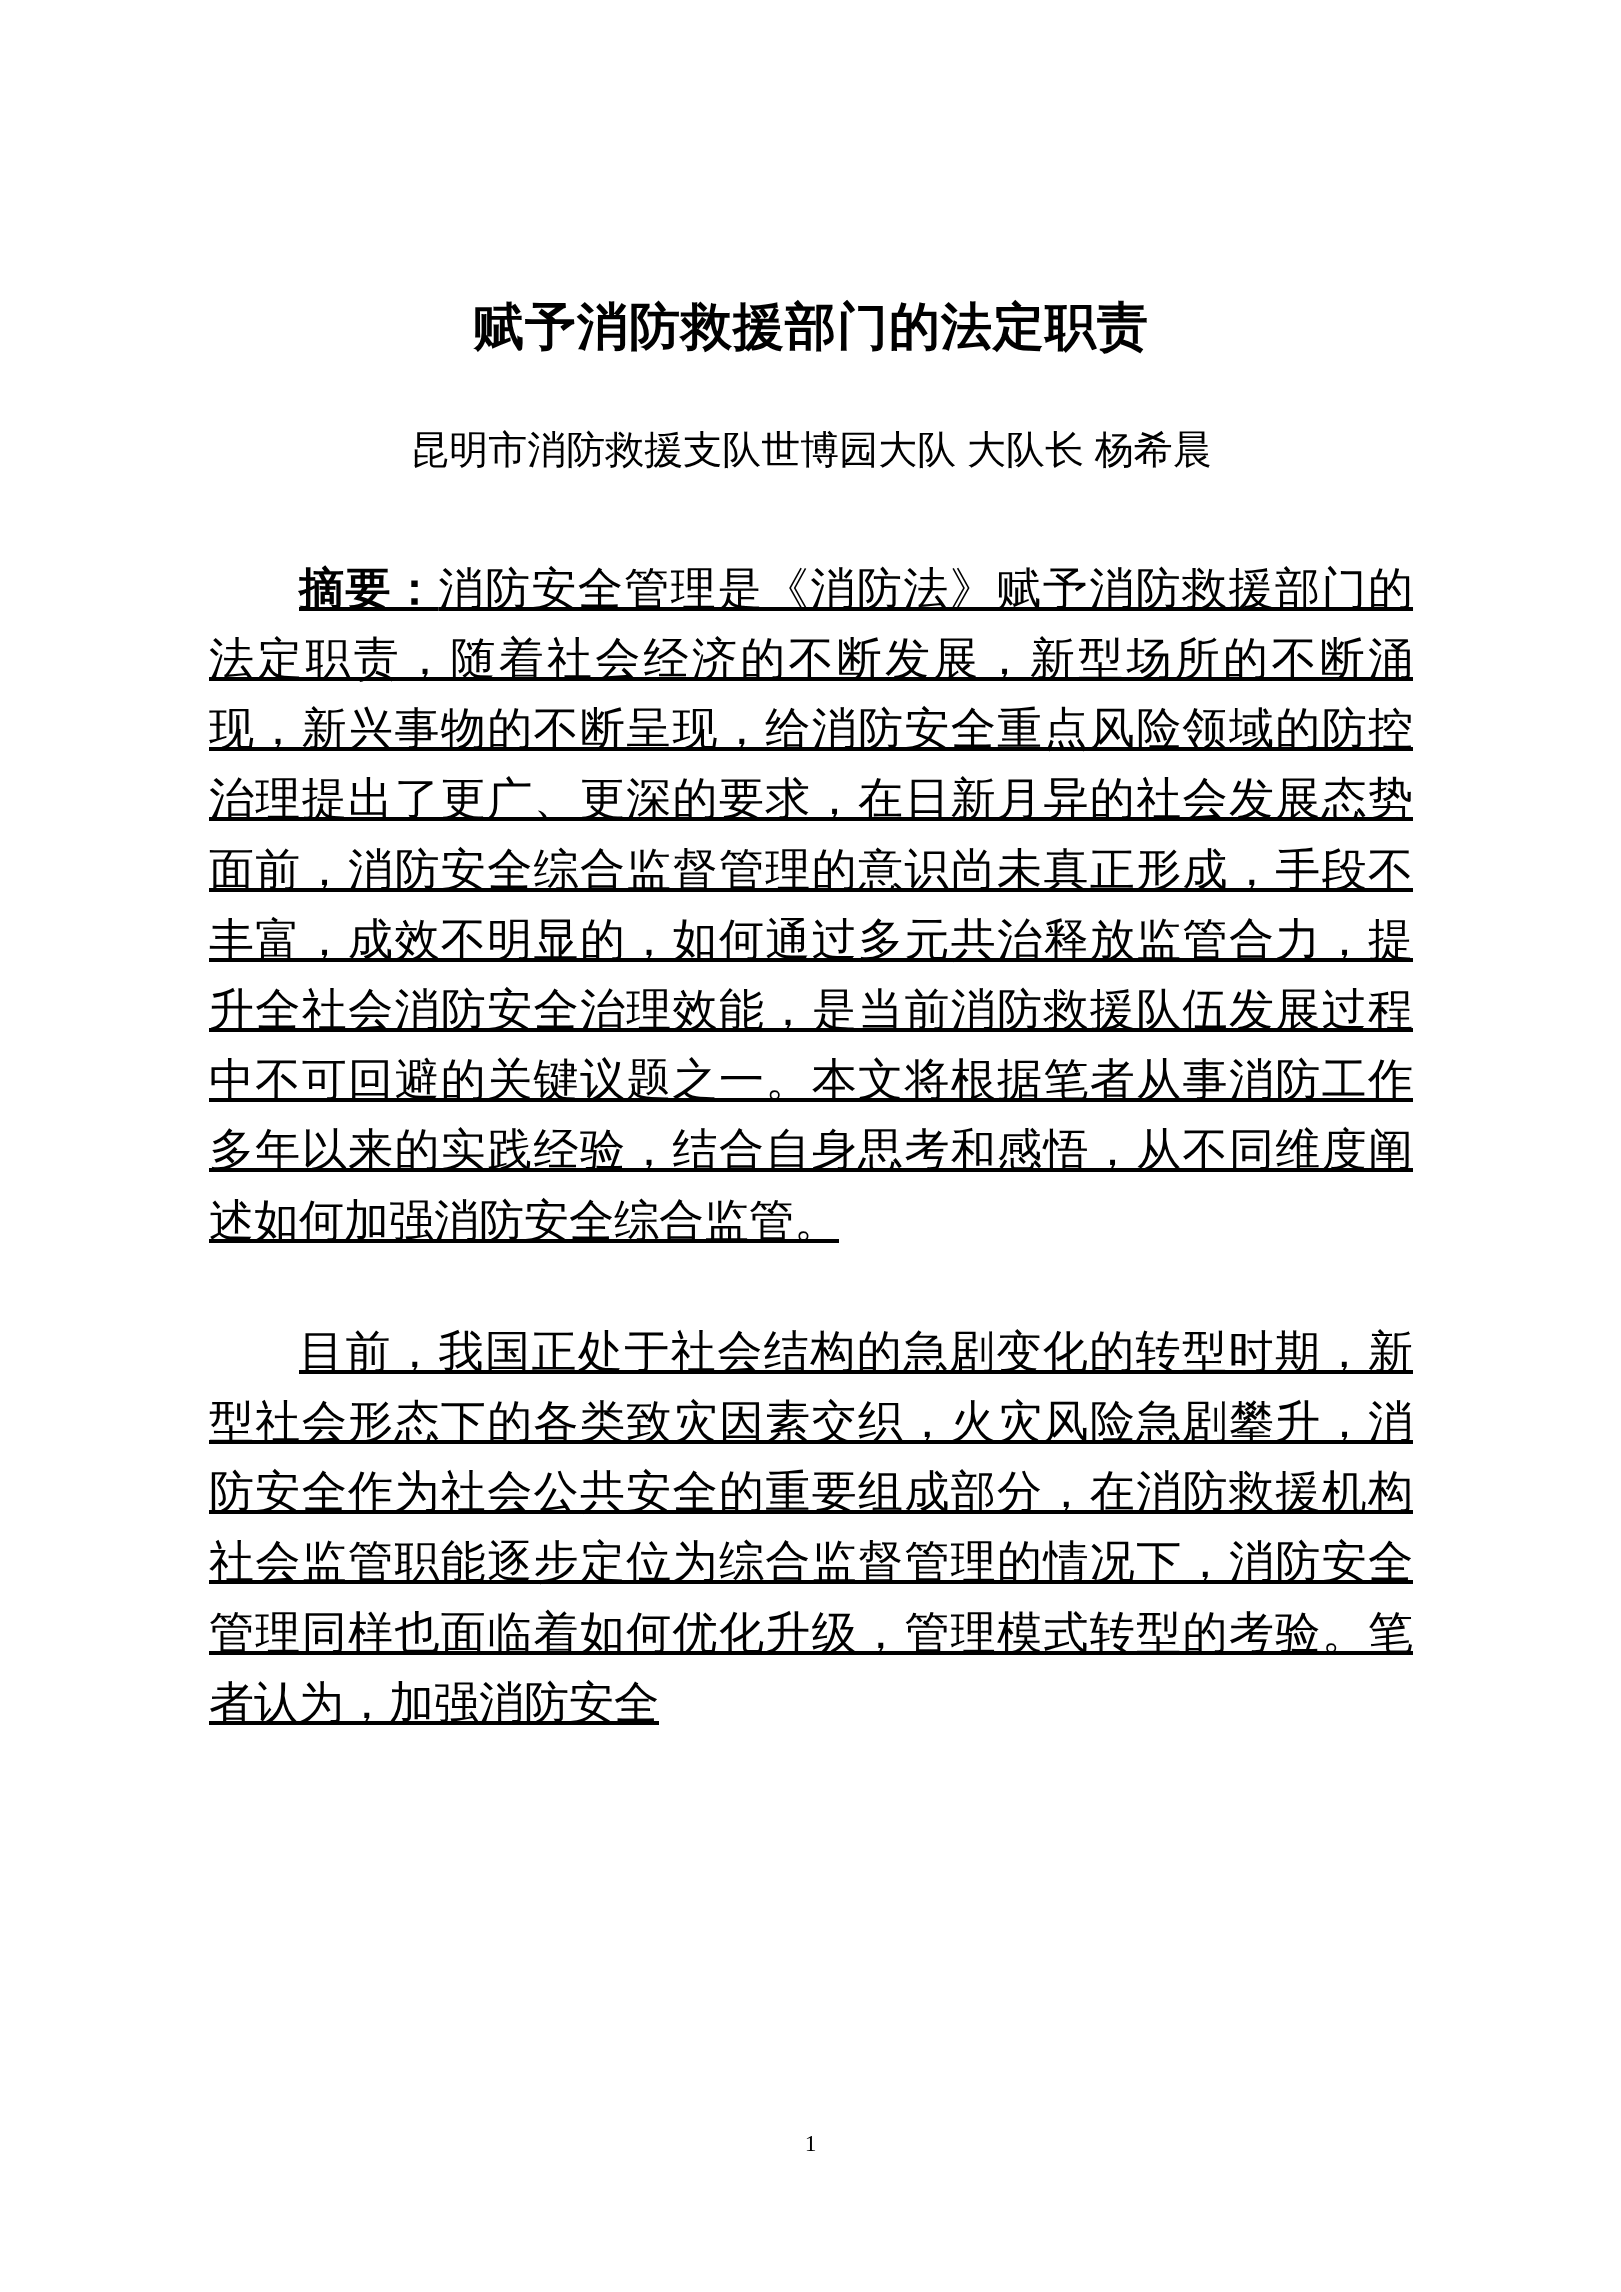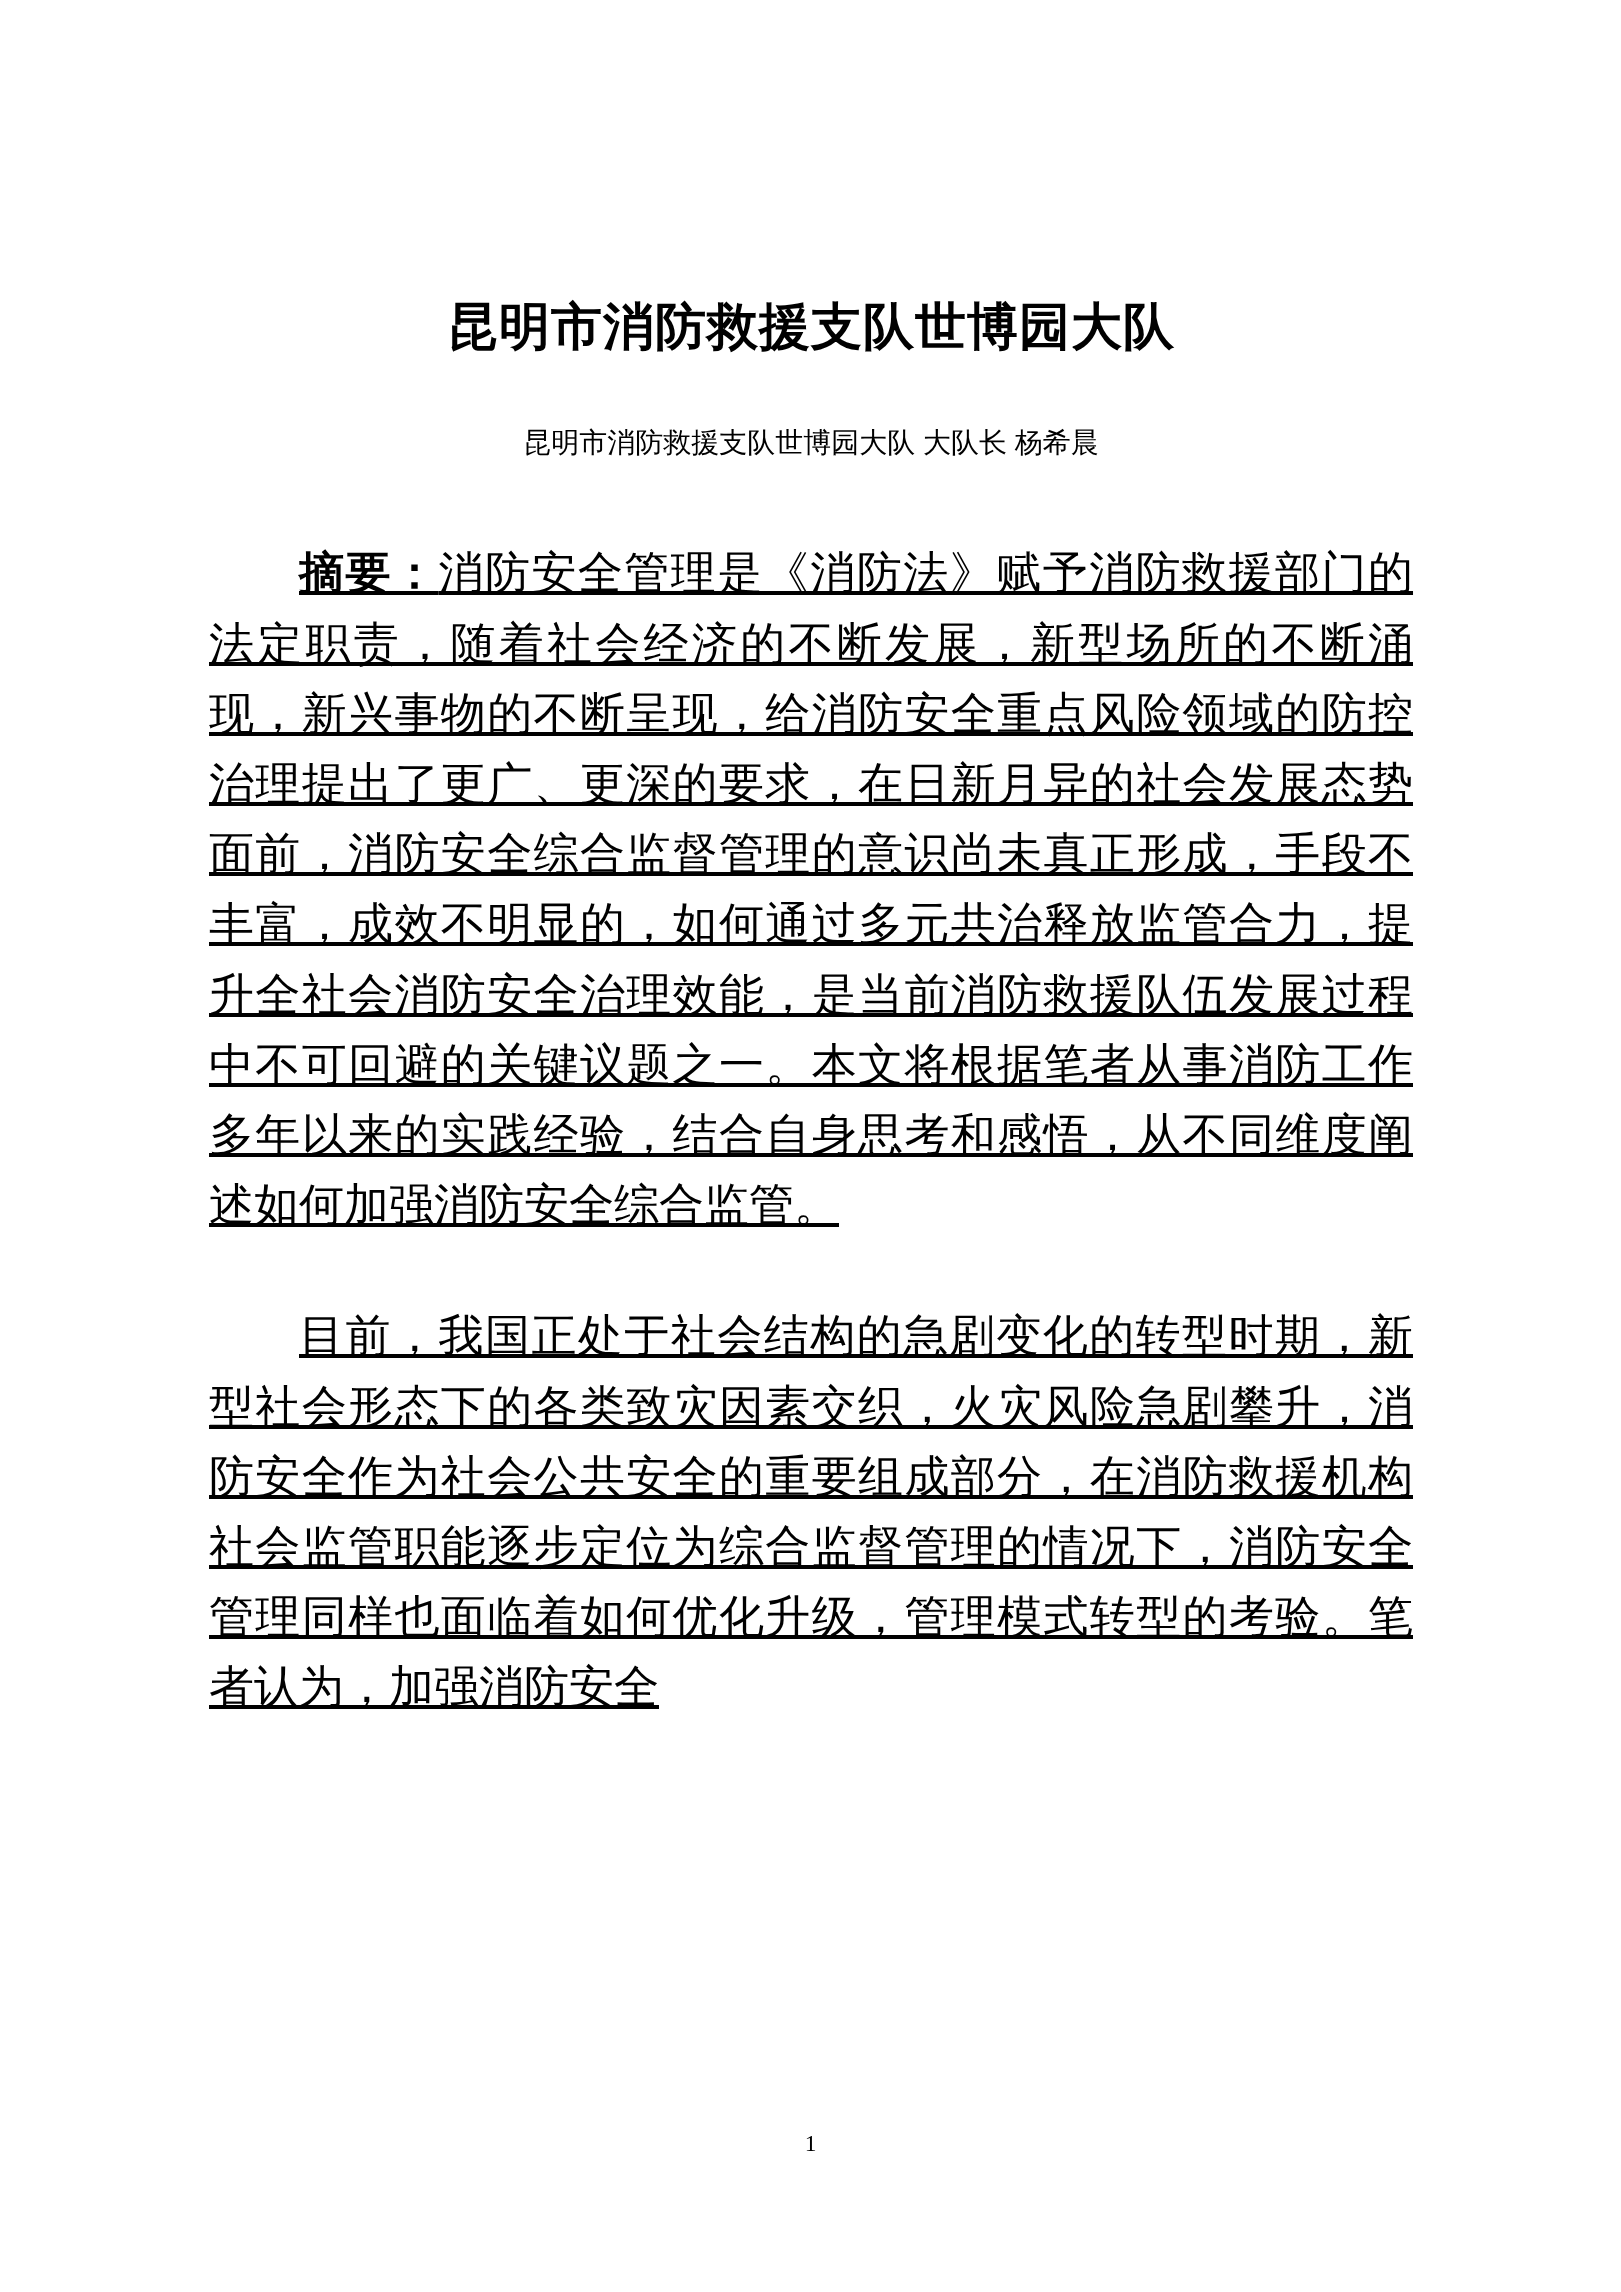--- a/index.html
+++ b/index.html
@@ -32,21 +32,21 @@
     font-size: 51px;
     font-weight: 700;
     letter-spacing: 1px;
     line-height: 1.3;
     color: #000;
   }
   .doc-author {
     margin: 0;
     padding-top: 63px;
     text-align: center;
-    font-size: 28px;
+    font-size: 39px;
     font-weight: 400;
     line-height: 1.4;
     color: #000;
   }
   .abstract-block {
     padding-top: 76px;
   }
   p.para {
     margin: 0;
     font-size: 45px;
@@ -82,21 +82,21 @@
     color: #000;
   }
 </style>
 </head>
 <body>
 
 <div class="page">
 
   <div class="content">
 
-    <h1 class="doc-title">昆明市消防救援支队世博园大队</h1>
+    <h1 class="doc-title">赋予消防救援部门的法定职责</h1>
 
     <div class="doc-author">昆明市消防救援支队世博园大队 大队长 杨希晨</div>
 
     <div class="abstract-block">
       <p class="para indent"><span class="lbl">摘要：</span><span>消防安全管理是《消防法》赋予消防救援部门的法定职责，随着社会经济的不断发展，新型场所的不断涌现，新兴事物的不断呈现，给消防安全重点风险领域的防控治理提出了更广、更深的要求，在日新月异的社会发展态势面前，消防安全综合监督管理的意识尚未真正形成，手段不丰富，成效不明显的，如何通过多元共治释放监管合力，提升全社会消防安全治理效能，是当前消防救援队伍发展过程中不可回避的关键议题之一。本文将根据笔者从事消防工作多年以来的实践经验，结合自身思考和感悟，从不同维度阐述如何加强消防安全综合监管。</span></p>
     </div>
 
 
     <div class="body-block">
       <p class="para indent">目前，我国正处于社会结构的急剧变化的转型时期，新型社会形态下的各类致灾因素交织，火灾风险急剧攀升，消防安全作为社会公共安全的重要组成部分，在消防救援机构社会监管职能逐步定位为综合监督管理的情况下，消防安全管理同样也面临着如何优化升级，管理模式转型的考验。笔者认为，加强消防安全</p>

